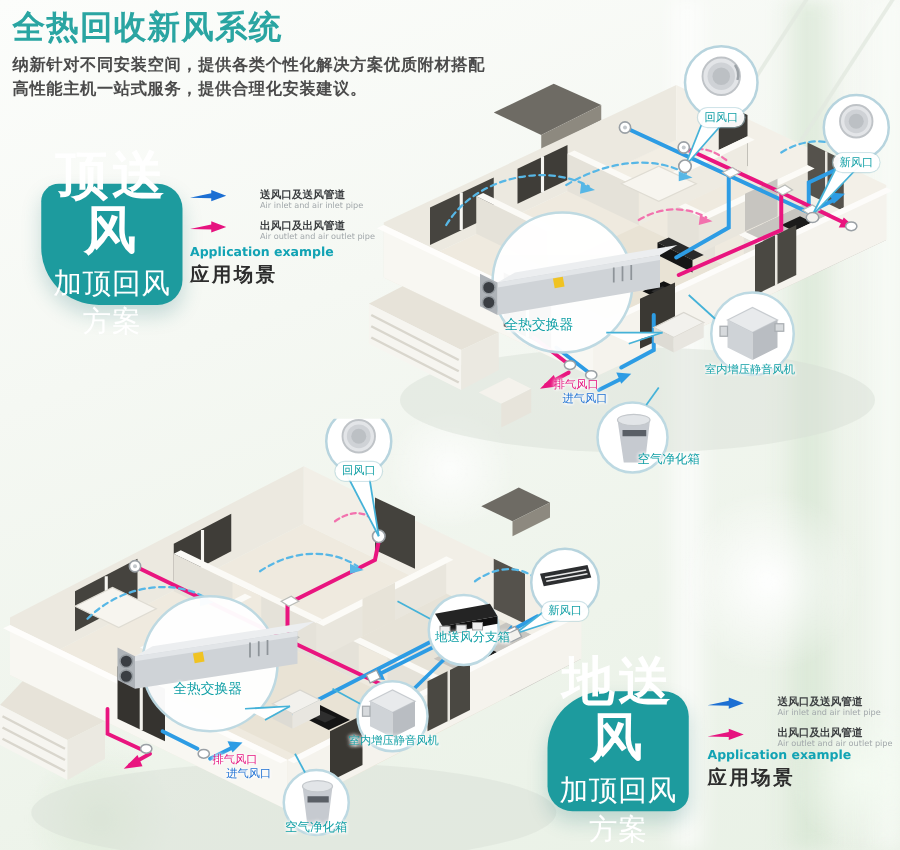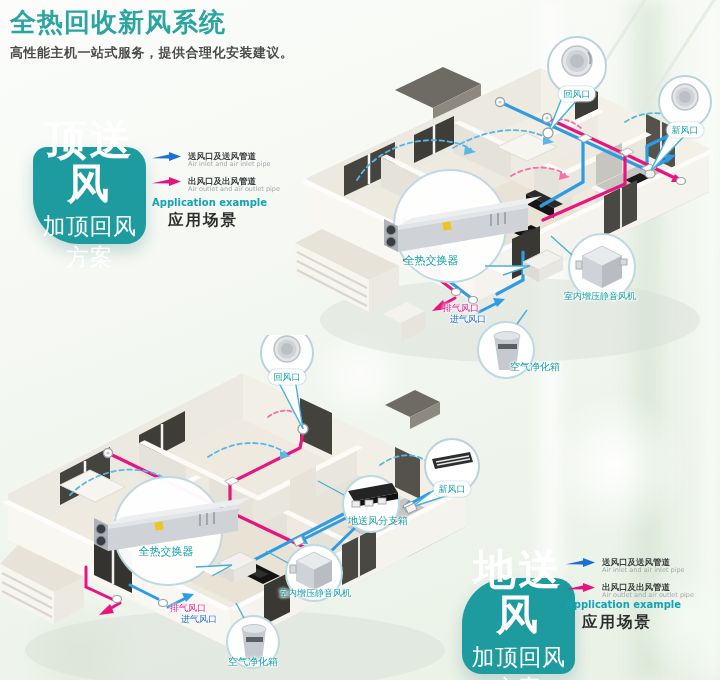--- a/index.html
+++ b/index.html
@@ -20,32 +20,32 @@
   .b3{left:20px;top:600px;width:120px;height:110px;background:radial-gradient(circle,rgba(219,233,213,.8),rgba(219,233,213,0) 70%);}
   .b4{left:300px;top:330px;width:120px;height:90px;background:radial-gradient(circle,rgba(255,255,255,.8),rgba(255,255,255,0) 70%);}
 
   .header{position:absolute;left:10px;top:8px;width:420px;}
   .title{font-size:26px;font-weight:bold;color:#2aa5a2;letter-spacing:1px;line-height:1.15;}
   .subtitle{margin-top:6px;font-size:13px;font-weight:600;color:#4b4b4b;line-height:1.45;letter-spacing:.5px;}
 
   .badge{position:absolute;background:#1d9b9e;color:#fff;text-align:center;display:flex;flex-direction:column;justify-content:center;
     box-shadow:0 8px 16px rgba(25,110,115,.22);}
   .badge-top{left:33px;top:147px;width:113px;height:97px;border-radius:14px 20px 20px 46px;}
-  .badge-bottom{left:462px;top:553px;width:113px;height:96px;border-radius:46px 20px 14px 20px;margin-top:25px;}
+  .badge-bottom{left:438px;top:553px;width:113px;height:96px;border-radius:46px 20px 14px 20px;}
   .badge-main{font-size:42px;font-weight:bold;letter-spacing:3px;line-height:1.05;}
   .badge-sub{font-size:23px;letter-spacing:.5px;margin-top:5px;font-weight:400;}
 
   .legend{position:absolute;}
-  .leg-row{display:flex;align-items:flex-start;margin-bottom:7px;}
+  .leg-row{display:flex;align-items:flex-start;margin-bottom:7px;gap:20px;}
   .leg-arrow{width:30px;height:11px;margin-right:6px;flex:none;}
   .leg-cn{font-size:8.5px;font-weight:bold;color:#3c3f41;line-height:1.2;}
   .leg-en{font-size:6.5px;color:#a2a8ab;line-height:1.2;}
   .app{position:absolute;}
   .app-en{color:#12a3b4;font-weight:bold;font-size:10px;}
-  .app-cn{color:#2d2d2d;font-weight:bold;font-size:15.5px;letter-spacing:2px;margin-top:2px;margin-left:16px;}
+  .app-cn{color:#2d2d2d;font-weight:bold;font-size:15.5px;letter-spacing:2px;margin-top:2px;}
 
   .diagram{position:absolute;}
   .diagram svg{position:absolute;left:0;top:0;}
   .dev-label{position:absolute;transform:translate(-50%,-50%);color:#12a0a6;font-weight:normal;white-space:nowrap;
     text-shadow:0 0 3px #fff,0 0 3px #fff,0 0 4px #fff,1px 1px 2px #fff;}
   .pill{background:rgba(255,255,255,.96);border-radius:8px;padding:1px 5px;box-shadow:0 0 0 1px rgba(170,205,215,.55);}
   .lab-10{font-size:10px;} .lab-11{font-size:11px;} .lab-9{font-size:9px;}
   .vent-pink{color:#e6137f;padding-left:28px;} .vent-blue{color:#1c6fd3;}
 </style>
 </head>
@@ -58,20 +58,21 @@
   <div class="frameline f1"></div>
   <div class="frameline f2"></div>
   <div class="bokeh b1"></div>
   <div class="bokeh b2"></div>
   <div class="bokeh b3"></div>
   <div class="bokeh b4"></div>
 
   <div class="header">
     <div class="title">全热回收新风系统</div>
     <div class="subtitle">
+      <div>纳新针对不同安装空间，提供各类个性化解决方案优质附材搭配</div>
       <div>高性能主机一站式服务，提供合理化安装建议。</div>
     </div>
   </div>
 
   <div class="badge badge-top">
     <div class="badge-main">顶送风</div>
     <div class="badge-sub">加顶回风方案</div>
   </div>
 
   <div class="legend" style="left:152px;top:151px;">
@@ -435,21 +436,21 @@
         <circle cx="253" cy="307" r="26" fill="#fff" stroke="#bdd9e2" stroke-width="2"></circle>
         <line x1="244" y1="283" x2="236" y2="268" stroke="#45b2d8" stroke-width="1.4"></line>
         <path d="M242,294 L266,294 L262,326 L246,326 Z" fill="#c6cad0"></path>
         <ellipse cx="254" cy="294" rx="12" ry="4.5" fill="#e2e5e8" stroke="#c4c8cc" stroke-width="1"></ellipse>
         <rect x="246" y="302" width="17" height="5" fill="#5a5f66"></rect>
       </g>
     </svg>
 
     <div class="dev-label lab-9 pill" style="left:287px;top:42px;">回风口</div>
     <div class="dev-label lab-9 pill" style="left:452px;top:154px;">新风口</div>
-    <div class="dev-label lab-10" style="left:378px;top:186px;">地送风分支箱</div>
+    <div class="dev-label lab-10" style="left:378px;top:175px;">地送风分支箱</div>
     <div class="dev-label lab-11" style="left:166px;top:216px;">全热交换器</div>
     <div class="dev-label lab-9" style="left:315px;top:258px;">室内增压静音风机</div>
     <div class="dev-label lab-9 vent-pink" style="left:174px;top:273px;">排气风口</div>
     <div class="dev-label lab-9 vent-blue" style="left:199px;top:284px;">进气风口</div>
     <div class="dev-label lab-10" style="left:253px;top:327px;">空气净化箱</div>
   </div>
 
   <div class="badge badge-bottom">
     <div class="badge-main">地送风</div>
     <div class="badge-sub">加顶回风方案</div>

